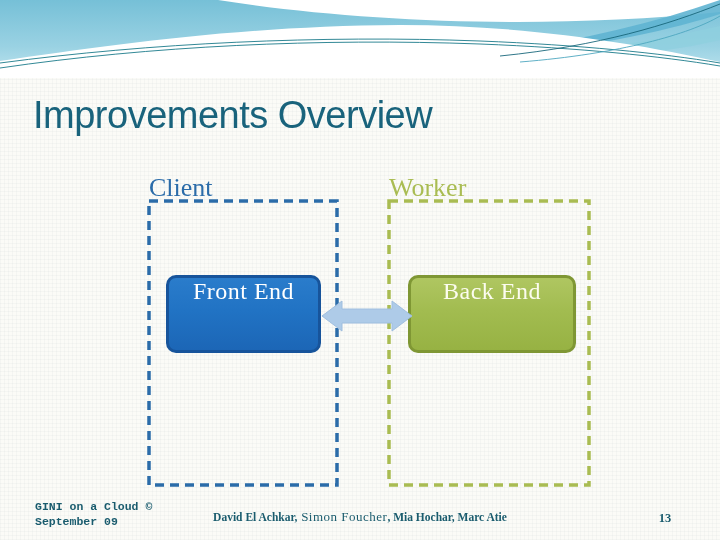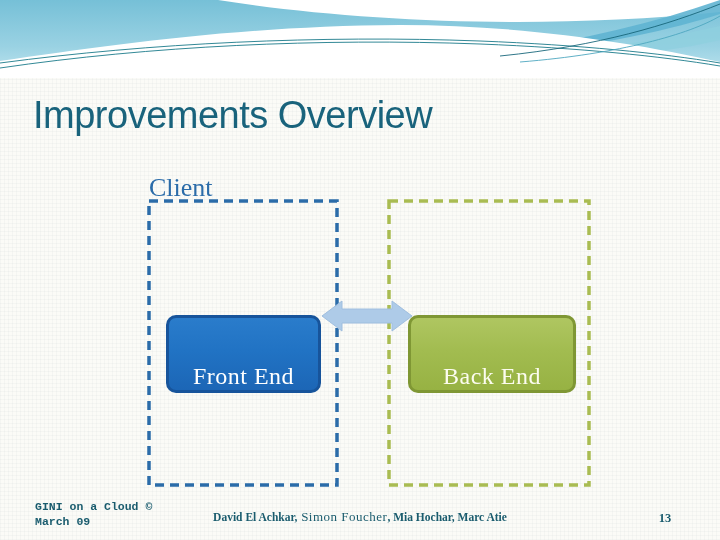--- a/index.html
+++ b/index.html
@@ -35,22 +35,22 @@
     position:absolute;top:175px;text-align:left;
     font-family:"Liberation Serif",serif;font-size:26px;line-height:26px;
   }
   .client-label{left:149px;width:188px;color:var(--client-accent);}
   .worker-label{left:389px;width:200px;color:var(--worker-accent);}
   .region-svg{position:absolute;top:199px;}
   .client-svg{left:147px;}
   .worker-svg{left:387px;}
   .node{
     position:absolute;top:275px;height:78px;border-radius:10px;
-    display:flex;align-items:flex-end;justify-content:center;
-    font-family:"Liberation Serif",serif;font-size:24px;letter-spacing:0.5px;margin-top:40px;
+    display:flex;align-items:flex-start;justify-content:center;
+    font-family:"Liberation Serif",serif;font-size:24px;letter-spacing:0.5px;
   }
   .front-end{
     left:166px;width:155px;
     background:linear-gradient(180deg,#2A7CCB 0%,var(--front-end-fill) 45%,#1C66B6 100%);
     border:3px solid var(--front-end-border);
     color:#FFFFFF;
   }
   .back-end{
     left:408px;width:168px;
     background:linear-gradient(180deg,#AFC661 0%,var(--back-end-fill) 45%,#97B243 100%);
@@ -100,20 +100,21 @@
 
     <path d="M0,68 C150,46 320,38 480,44 C580,48 660,56 720,66" stroke="#1B7A8A" stroke-width="0.9" fill="none"></path>
     <path d="M0,63 C150,43 320,35 480,41 C580,45 660,53 720,63" stroke="#1B7A8A" stroke-width="0.9" fill="none"></path>
     <path d="M500,56 C600,46 670,24 720,4" stroke="#17667A" stroke-width="0.9" fill="none"></path>
     <path d="M520,62 C620,54 690,34 720,16" stroke="#4EA7BF" stroke-width="0.9" fill="none"></path>
   </svg>
 
   <div class="slide-title">Improvements Overview</div>
 
   <div class="region-label client-label">Client</div>
+  <div class="region-label worker-label">Worker</div>
 
   <svg class="region-svg client-svg" width="192" height="288" aria-hidden="true">
     <rect x="2" y="2" width="188" height="284" fill="none" stroke="var(--client-accent)" stroke-width="3.5" stroke-dasharray="9 6"></rect>
   </svg>
   <svg class="region-svg worker-svg" width="204" height="288" aria-hidden="true">
     <rect x="2" y="2" width="200" height="284" fill="none" stroke="var(--worker-accent)" stroke-width="3.5" stroke-dasharray="9 6"></rect>
   </svg>
 
   <div class="node front-end">
     <span>Front End</span>
@@ -121,21 +122,21 @@
   <div class="node back-end">
     <span>Back End</span>
   </div>
 
   <svg class="arrow-svg" viewBox="0 0 96 36" preserveAspectRatio="none" aria-hidden="true">
     <polygon class="arrow-shape" points="3,18 23,3 23,11 73,11 73,3 93,18 73,33 73,25 23,25 23,33"></polygon>
   </svg>
 
   <div class="footer-left">
     <div>GINI on a Cloud ©</div>
-    <div>March 09</div>
+    <div>September 09</div>
   </div>
 
   <div class="footer-credits">
     <span class="credit-small">David El Achkar,</span><span class="credit-large"> Simon Foucher</span><span class="credit-small">, Mia Hochar, Marc Atie</span>
   </div>
 
   <div class="page-number">13</div>
 
 </div>
 

